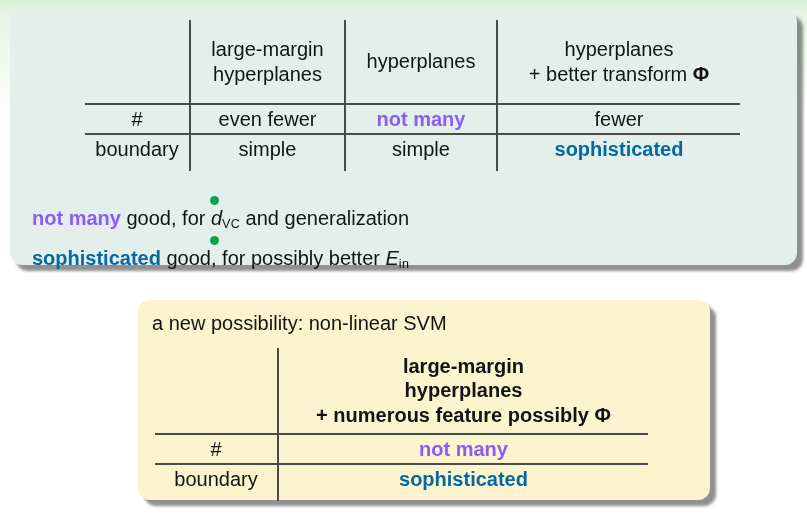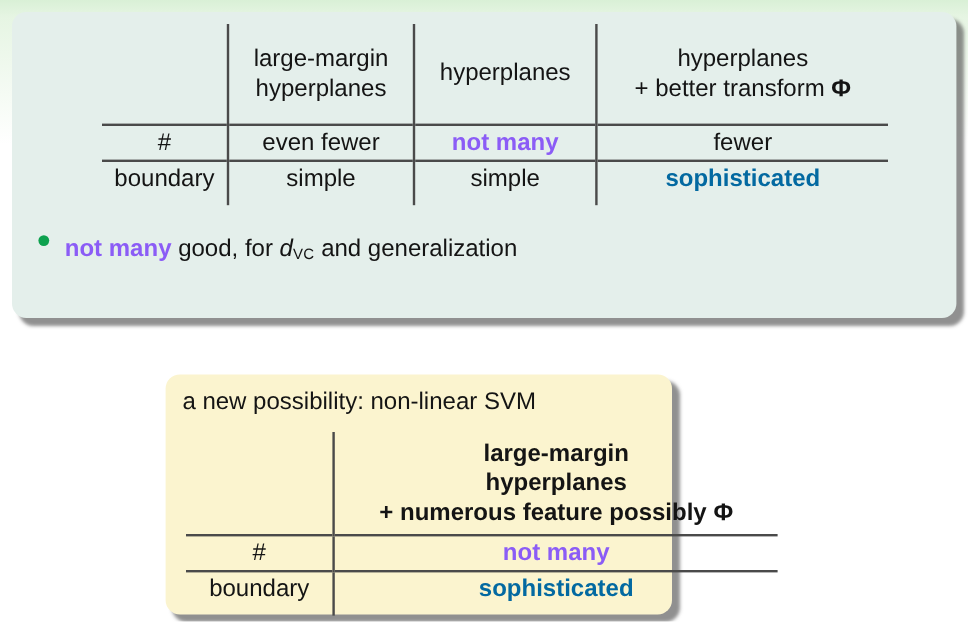--- a/index.html
+++ b/index.html
@@ -6,21 +6,21 @@
   body { font-family: "Liberation Sans", sans-serif; background:#fff; }
   .page {
     position:relative; width:807px; height:518px; overflow:hidden;
     background: linear-gradient(to bottom, #d9f0d6 0px, #e6f5e3 14px, #ffffff 120px, #ffffff 100%);
   }
   .panel {
     position:absolute; border-radius:12px;
     box-shadow: 6px 6px 3px rgba(85,85,85,0.65);
   }
   .panel.teal { left:10px; top:10px; width:787px; height:255px; background:#e4efeb; }
-  .panel.yellow { left:138px; top:312px; width:422px; height:200px; background:#fbf4cf; }
+  .panel.yellow { left:138px; top:300px; width:572px; height:200px; background:#fbf4cf; }
 
   table { border-collapse:collapse; table-layout:fixed; position:absolute; }
   td, th { text-align:center; font-weight:400; color:#141414; font-size:20px; line-height:1.22; padding:2px 6px; }
 
   
   .cmp-table { left:75px; top:10px; width:655px; }
   .cmp-table th { height:84px; vertical-align:middle; }
   .cmp-table .vline { border-left:2px solid #4a4a4a; }
   .cmp-table tbody td { border-top:2px solid #4a4a4a; height:29px; }
   .cmp-table tbody tr.last td { padding-bottom:9px; }
@@ -30,21 +30,21 @@
   .pos-table th { height:86px; vertical-align:middle; font-weight:700; }
   .pos-table .vline { border-left:2px solid #4a4a4a; }
   .pos-table tbody td { border-top:2px solid #4a4a4a; height:28px; }
   .pos-table tbody tr.last td { padding-bottom:9px; }
 
   .orange { color:#8b5cf6; }
   .purple { color:#0369a1; }
   .bold { font-weight:700; }
   .phi { font-weight:700; }
 
-  .bullet { position:absolute; left:22px; display:flex; align-items:flex-start; }
+  .bullet { position:absolute; left:22px; display:flex; align-items:center;flex-direction:column; }
   .dot { width:9px; height:9px; border-radius:50%; background:#0da14e; margin:2px 13px 0 0; flex:0 0 auto; }
   .btext { font-size:20px; color:#141414; line-height:26px; white-space:pre-wrap; }
   .mvar { font-style:italic; font-family:"Liberation Sans", sans-serif; }
   .msub { font-size:12.5px; vertical-align:-3px; letter-spacing:0.3px; }
 
   .ptitle { position:absolute; left:14px; top:12px; font-size:20px; color:#141414; }
 </style>
 </head>
 <body>
 
@@ -88,20 +88,24 @@
           <td class="vline purple bold">sophisticated</td>
         </tr>
       </tbody>
     </table>
 
     <div class="bullet" style="top:184px">
       <span class="dot"></span>
       <span class="btext"><b class="orange">not many</b><span> good, for </span><i class="mvar">d</i><span class="msub">VC</span><span> and generalization</span></span>
     </div>
 
+    <div class="bullet" style="top:224px">
+      <span class="dot"></span>
+      <span class="btext"><b class="purple">sophisticated</b><span> good, for possibly better </span><i class="mvar">E</i><span class="msub">in</span><span></span></span>
+    </div>
   </section>
 
   <section class="panel yellow">
     <div class="ptitle">a new possibility: non-linear SVM</div>
     <table class="pos-table">
       <colgroup>
         <col style="width:123px">
           <col style="width:370px">
       </colgroup>
       <thead>

